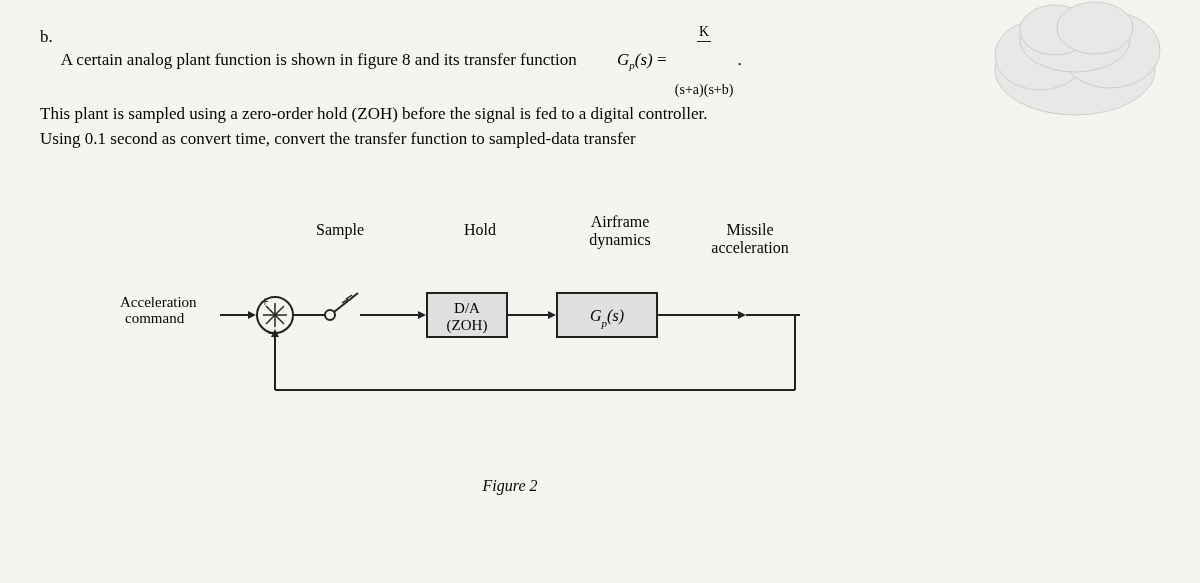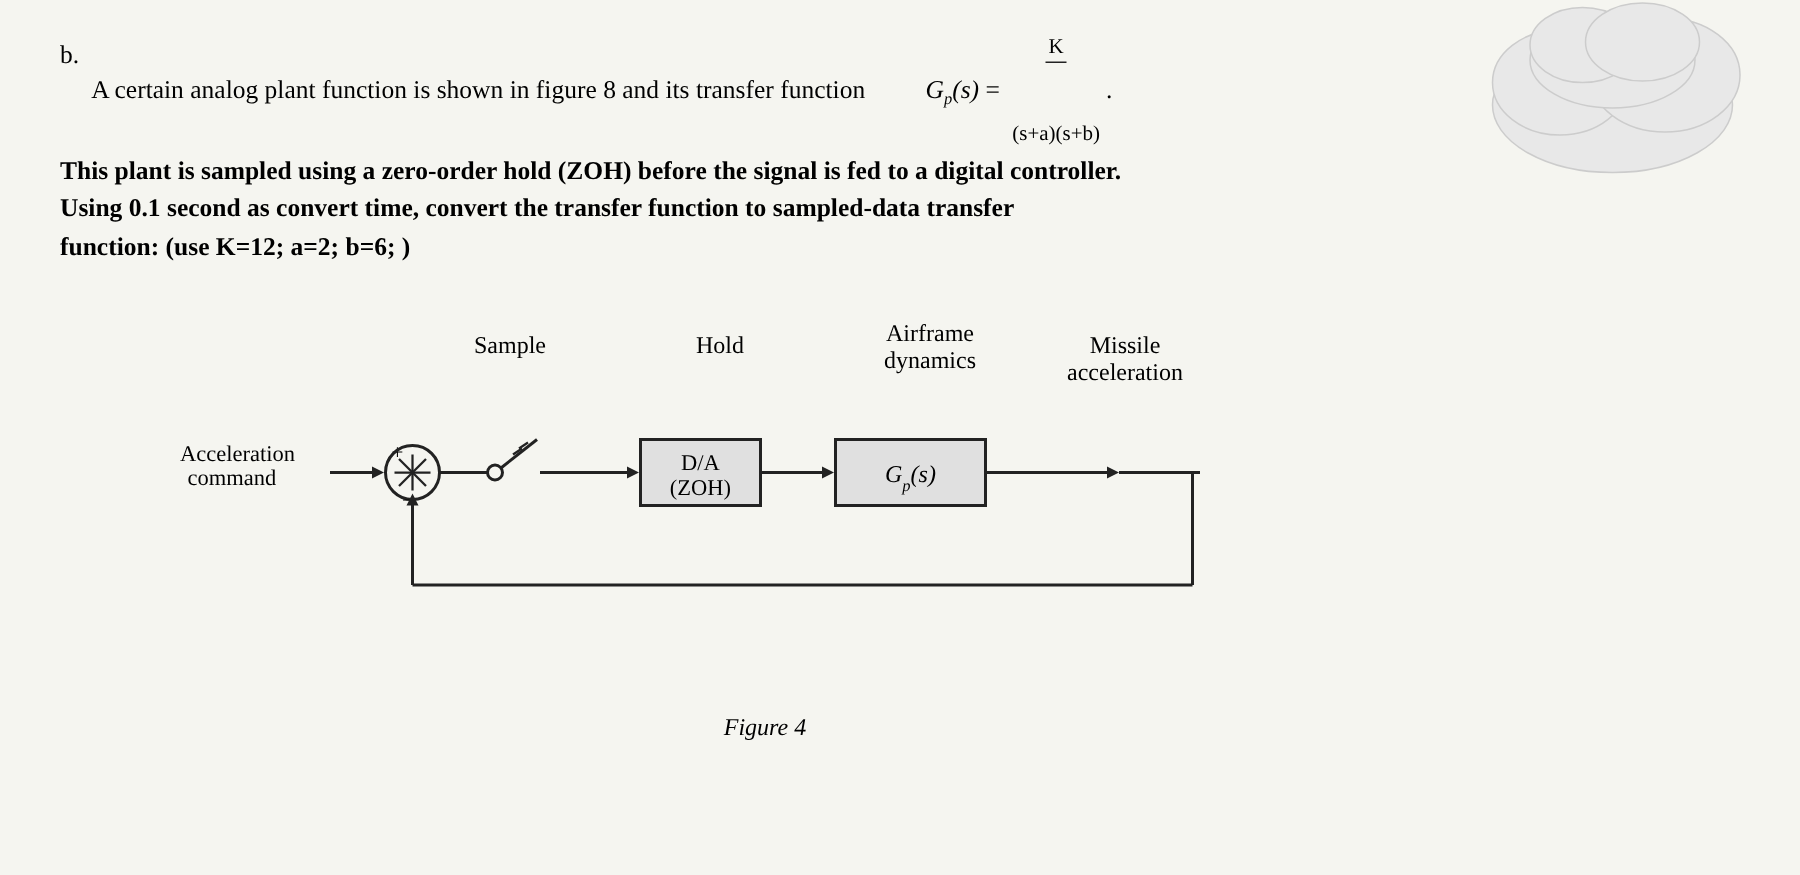--- a/index.html
+++ b/index.html
@@ -35,21 +35,20 @@
 
     .label-b {
       font-size: 17px;
       margin-right: 8px;
       font-weight: normal;
     }
 
     .text-line {
       font-size: 17px;
       line-height: 1.5;
-      font-weight: bold;
     }
 
     .fraction-inline {
       display: inline-flex;
       flex-direction: column;
       align-items: center;
       vertical-align: middle;
       margin: 0 2px;
       font-size: 14px;
       line-height: 1.2;
@@ -123,21 +122,20 @@
             <span class="numerator">K</span>
             <span class="denominator">(s+a)(s+b)</span>
           </span><span>.</span>
       </span>
     </div>
 
     <div class="text-line">This plant is sampled using a zero-order hold (ZOH) before the signal is fed to a digital controller.</div>
 
     <div class="text-line">Using 0.1 second as convert time, convert the transfer function to sampled-data transfer</div>
 
-    <div class="text-line">function: (use K=12; a=2; b=6; )</div>
   </div>
 
   <div class="cloud-overlay">
     <svg width="190" height="120" viewBox="0 0 190 120">
       <ellipse cx="95" cy="70" rx="80" ry="45" fill="#e8e8e8" stroke="#ccc" stroke-width="1"></ellipse>
       <ellipse cx="60" cy="55" rx="45" ry="35" fill="#e8e8e8" stroke="#ccc" stroke-width="1"></ellipse>
       <ellipse cx="130" cy="50" rx="50" ry="38" fill="#e8e8e8" stroke="#ccc" stroke-width="1"></ellipse>
       <ellipse cx="95" cy="40" rx="55" ry="32" fill="#e8e8e8" stroke="#ccc" stroke-width="1"></ellipse>
       <ellipse cx="75" cy="30" rx="35" ry="25" fill="#e8e8e8" stroke="#ccc" stroke-width="1"></ellipse>
       <ellipse cx="115" cy="28" rx="38" ry="26" fill="#e8e8e8" stroke="#ccc" stroke-width="1"></ellipse>
@@ -204,15 +202,15 @@
       <line x1="675" y1="110" x2="675" y2="185" stroke="#222" stroke-width="2"></line>
 
       <line x1="675" y1="185" x2="155" y2="185" stroke="#222" stroke-width="2"></line>
 
       <line x1="155" y1="185" x2="155" y2="130" stroke="#222" stroke-width="2"></line>
       <polygon points="151,132 155,124 159,132" fill="#222"></polygon>
 
     </svg>
 
     
-    <div class="figure-label">Figure 4</div>
+    <div class="figure-label">Figure 2</div>
   </div>
 </div>
 
 </body></html>

